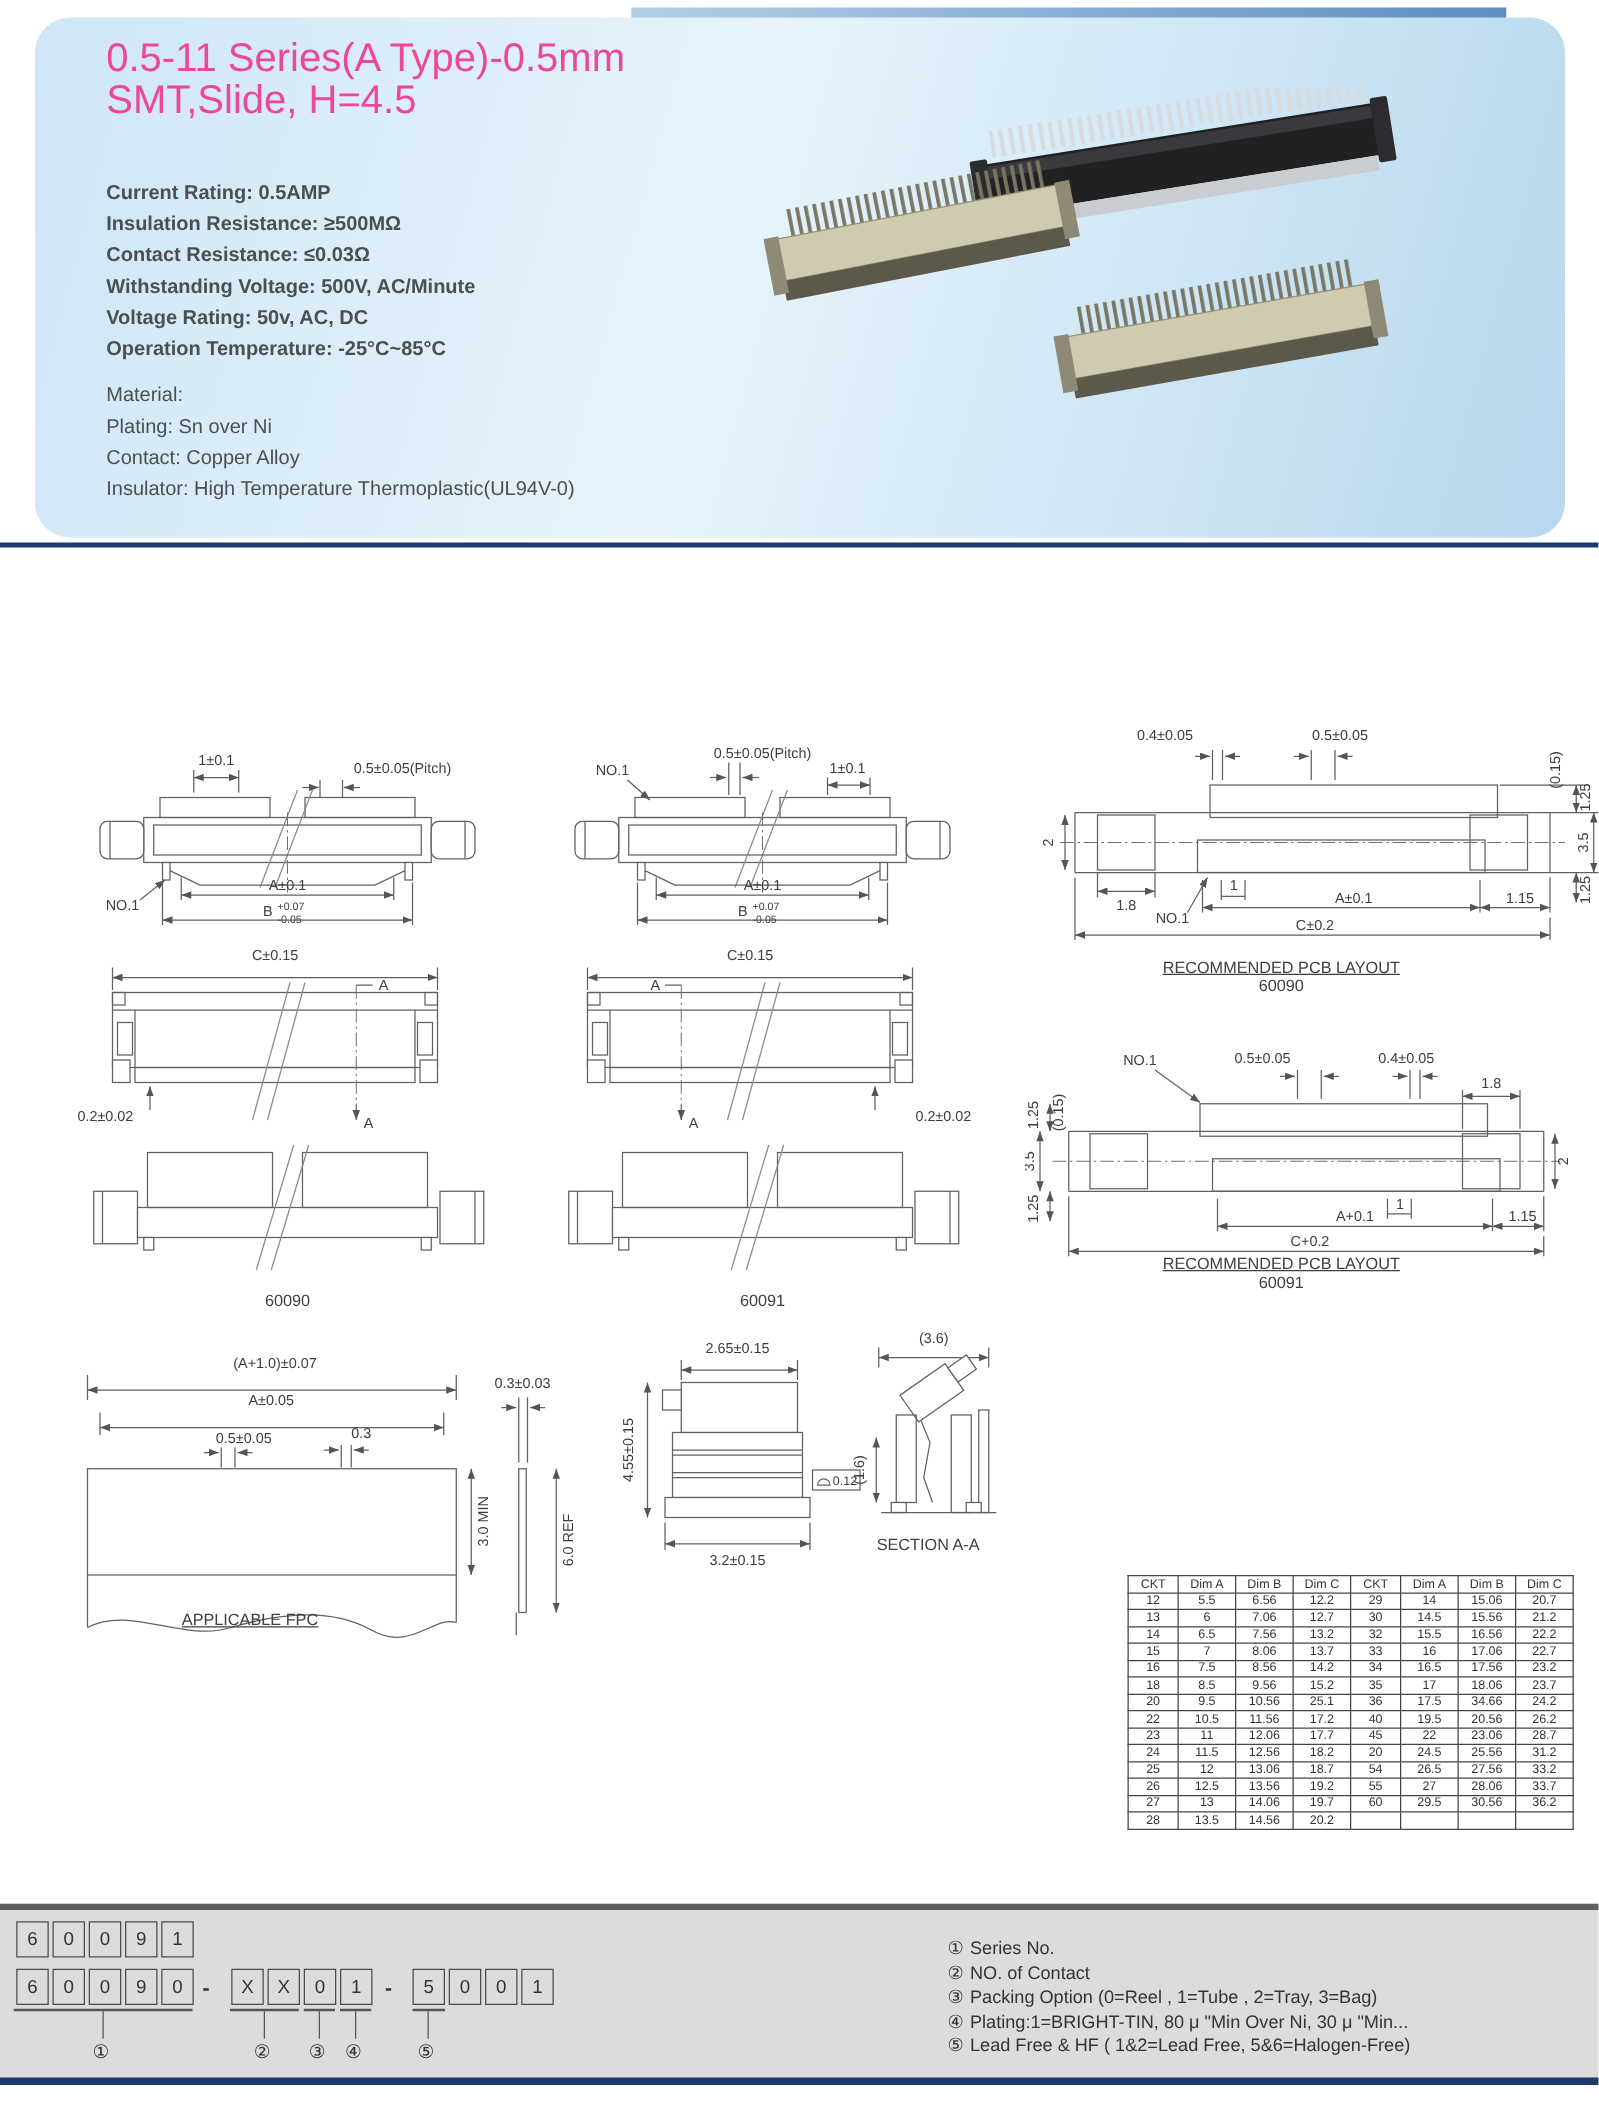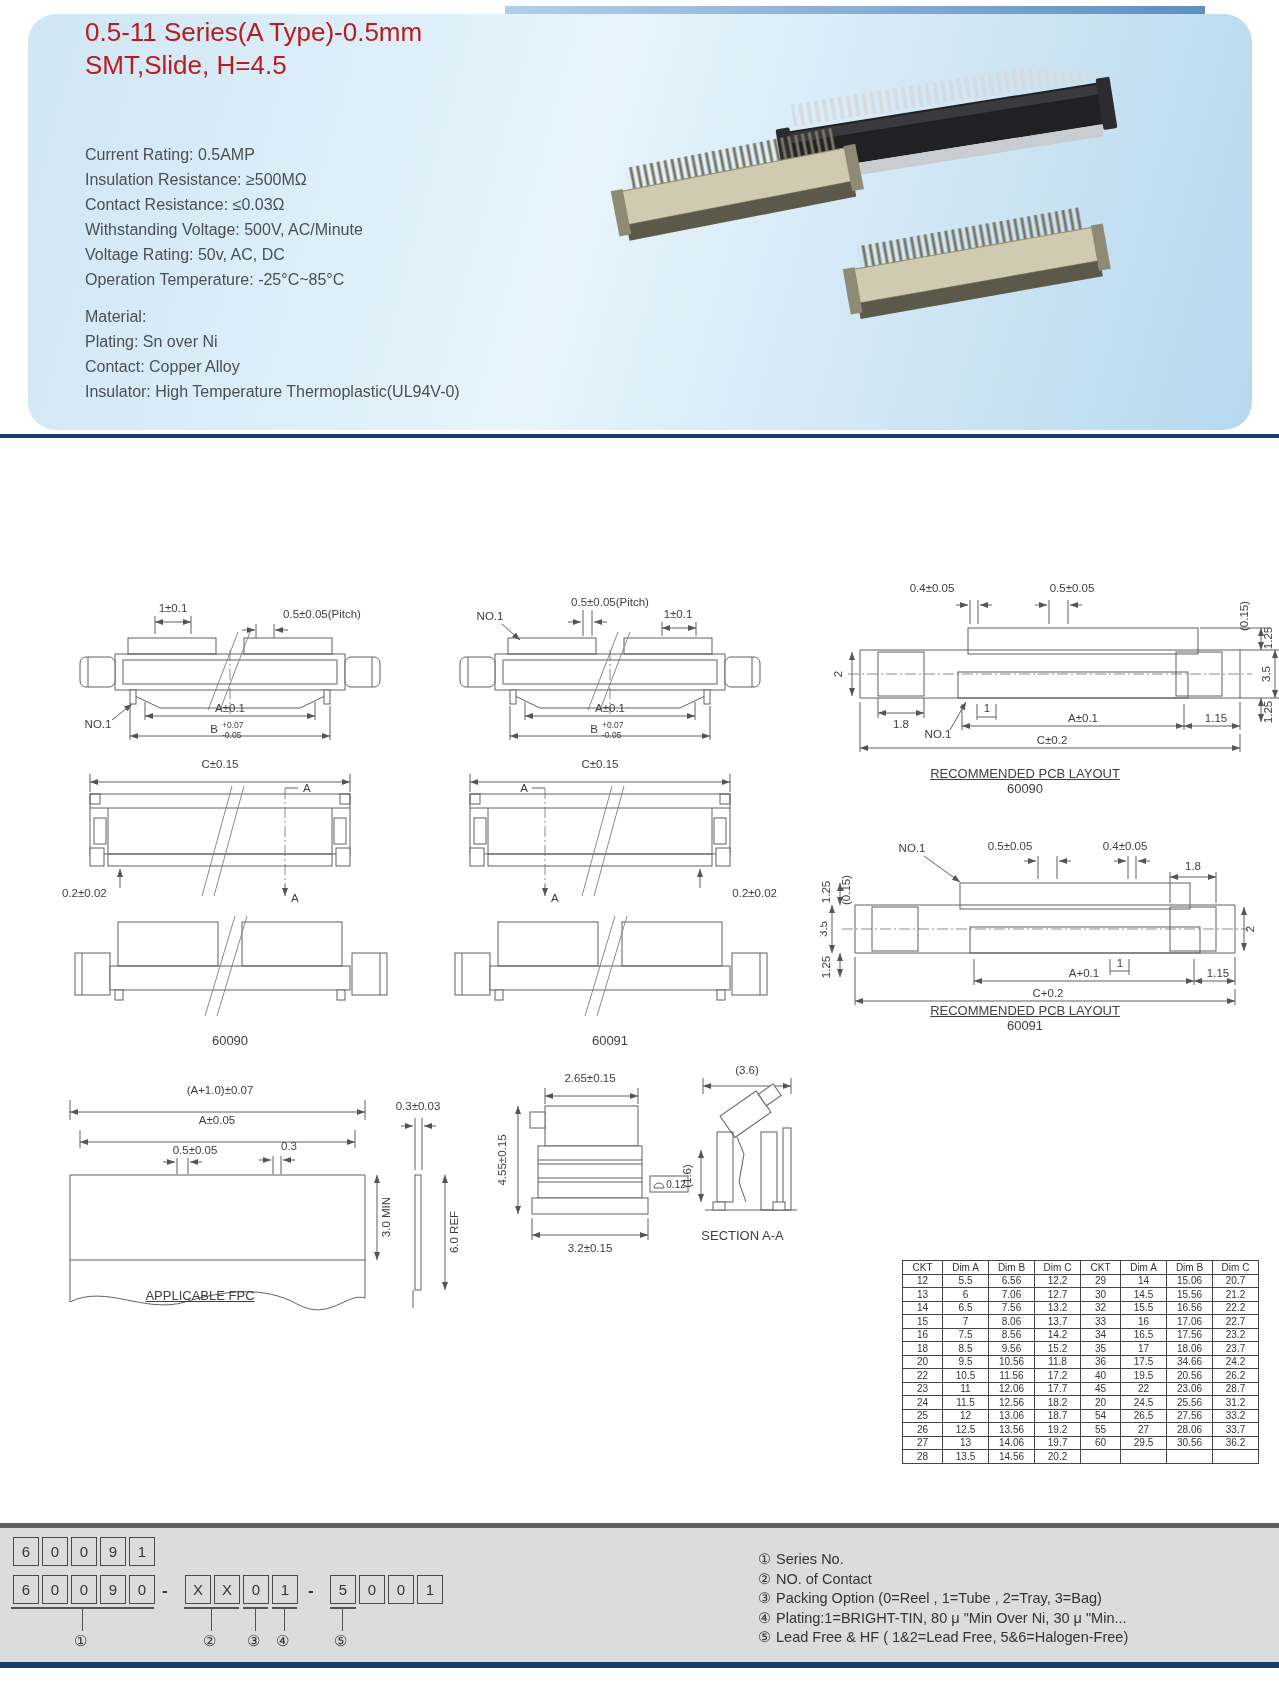--- a/index.html
+++ b/index.html
@@ -5,22 +5,22 @@
   html,body{margin:0;padding:0;background:#ffffff;}
   #page{position:relative;width:1279px;height:1681px;background:#fff;
         font-family:"Liberation Sans",sans-serif;overflow:hidden;}
   .abs{position:absolute;}
 
   
   #hdr-panel{left:28px;top:14px;width:1224px;height:416px;border-radius:28px;
      background:linear-gradient(105deg,#cfe6f5 0%,#e7f4fb 45%,#b7d8ee 100%);}
   #top-strip{left:505px;top:6px;width:700px;height:14px;
      background:linear-gradient(to right,#b3cfe8,#5e8ec0);}
-  #title{left:85px;top:16px;font-size:26px;line-height:33px;color:#b91c1c;}
-  #specs{left:85px;top:142px;}
+  #title{left:85px;top:30px;font-size:32px;line-height:33px;color:#ec4899;}
+  #specs{left:85px;top:142px;font-weight:bold;}
   #material{left:85px;top:304px;}
   .spec{font-size:16px;line-height:25px;color:#4b4f51;}
   #divider{left:0;top:434px;width:1279px;height:4px;background:#1b3a6d;}
 
   
   .cap{font-size:13px;color:#3f3f3f;text-align:center;}
   .capu{text-decoration:underline;}
 
   
   svg text{font-family:"Liberation Sans",sans-serif;font-size:11.5px;fill:#3e3e3e;}
@@ -579,21 +579,21 @@
           <td>15.2</td>
           <td>35</td>
           <td>17</td>
           <td>18.06</td>
           <td>23.7</td>
         </tr>
         <tr>
           <td>20</td>
           <td>9.5</td>
           <td>10.56</td>
-          <td>11.8</td>
+          <td>25.1</td>
           <td>36</td>
           <td>17.5</td>
           <td>34.66</td>
           <td>24.2</td>
         </tr>
         <tr>
           <td>22</td>
           <td>10.5</td>
           <td>11.56</td>
           <td>17.2</td>

